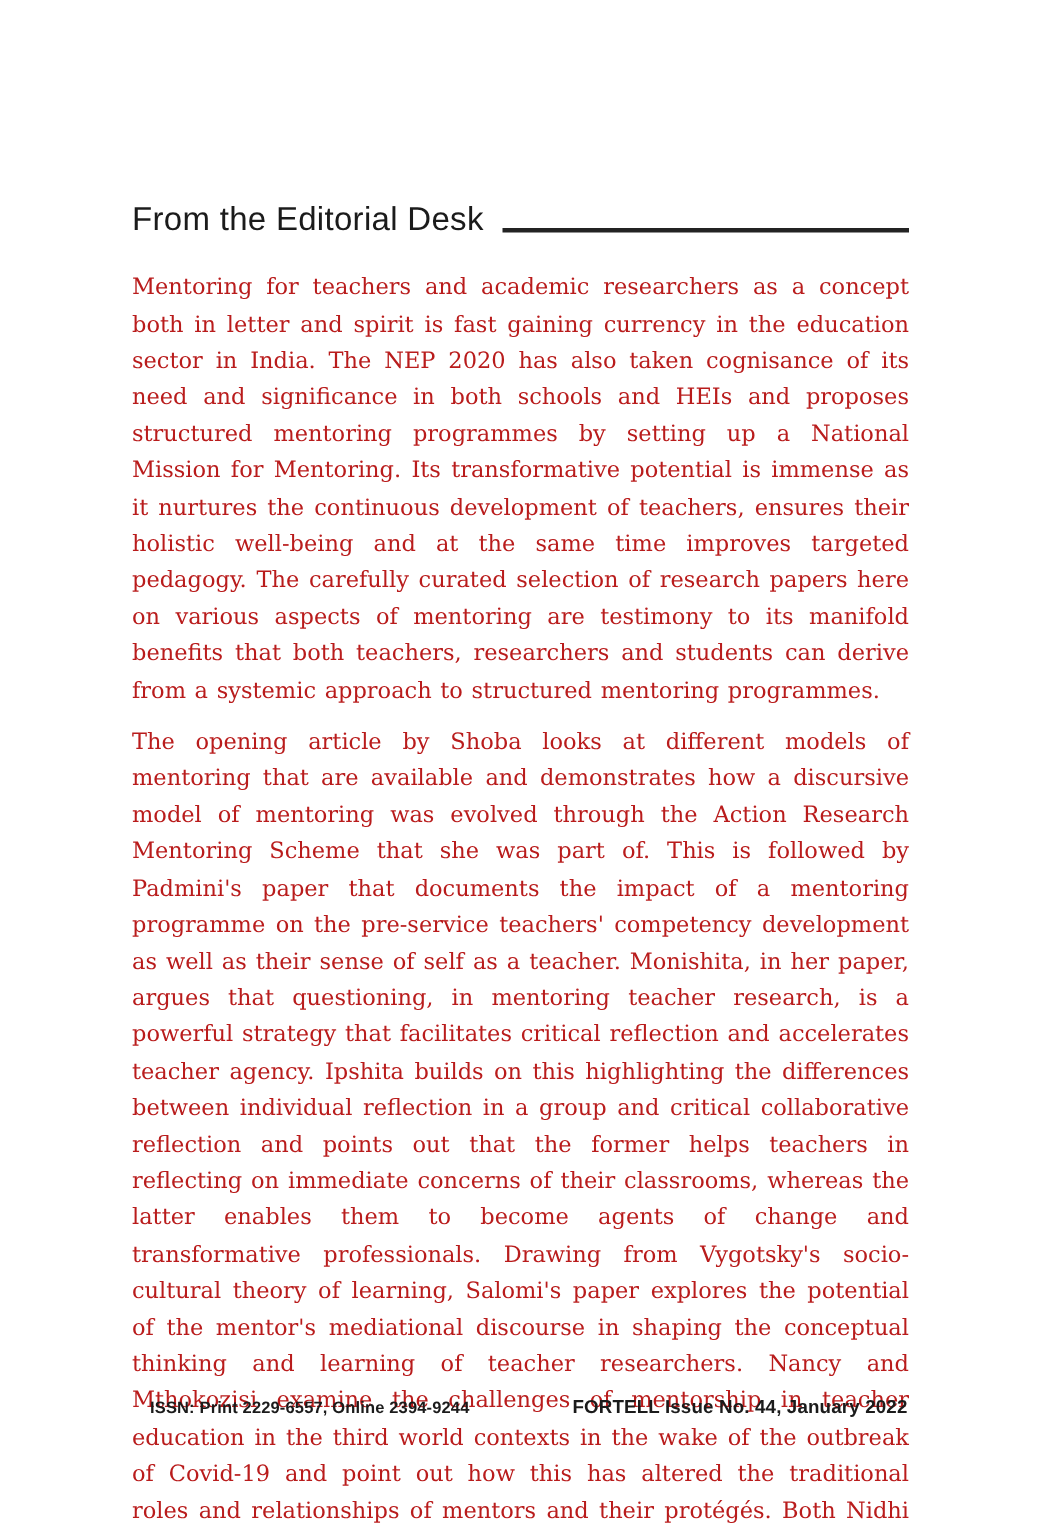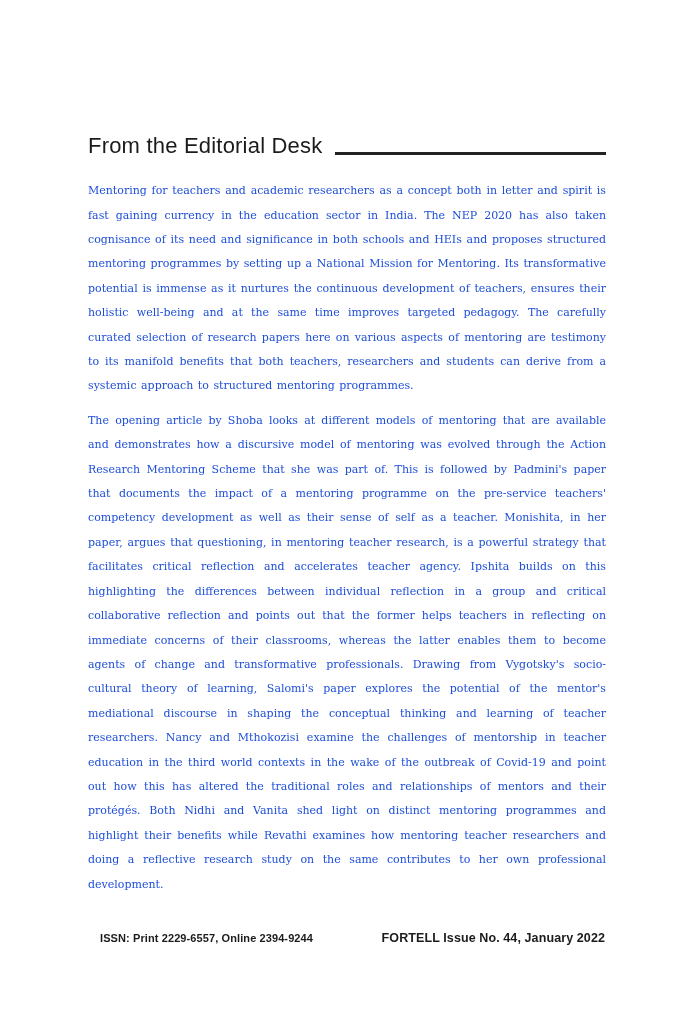--- a/index.html
+++ b/index.html
@@ -39,24 +39,24 @@
     line-height: 1.1;
   }
   .heading-rule {
     flex: 1;
     border-bottom: 3px solid #232323;
     margin-left: 13px;
     margin-bottom: 3px;
   }
   .body-text p {
     margin: 0 0 10px 0;
-    font-size: 11px;
+    font-size: 15px;
     line-height: 24.4px;
     text-align: justify;
-    color: #1d4ed8;
+    color: #b91c1c;
     word-spacing: 1px;
   }
   .footer {
     position: absolute;
     left: 100px;
     right: 87px;
     top: 931px;
     display: flex;
     justify-content: space-between;
     align-items: baseline;

